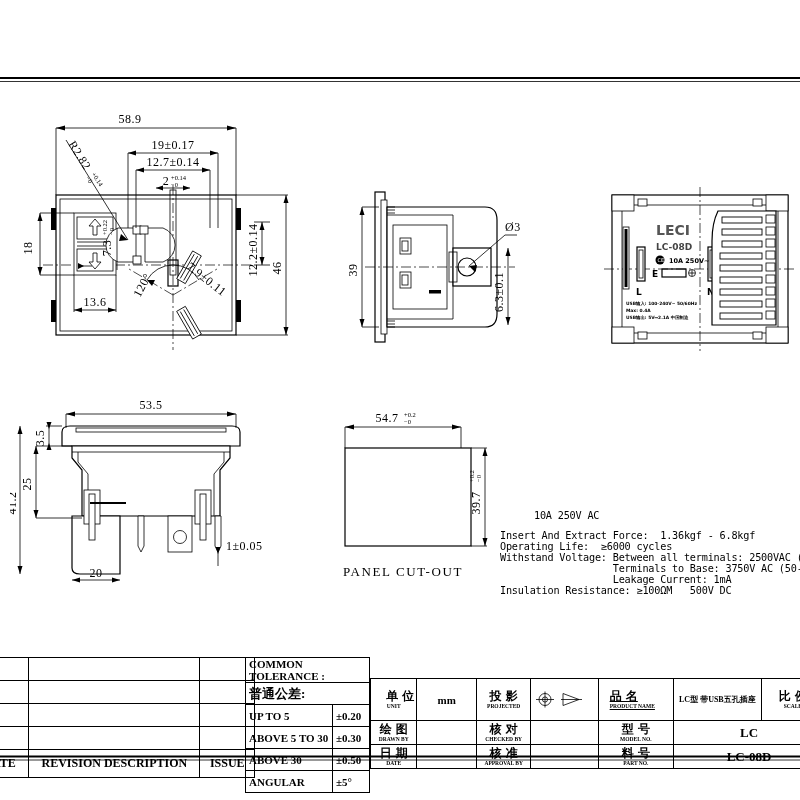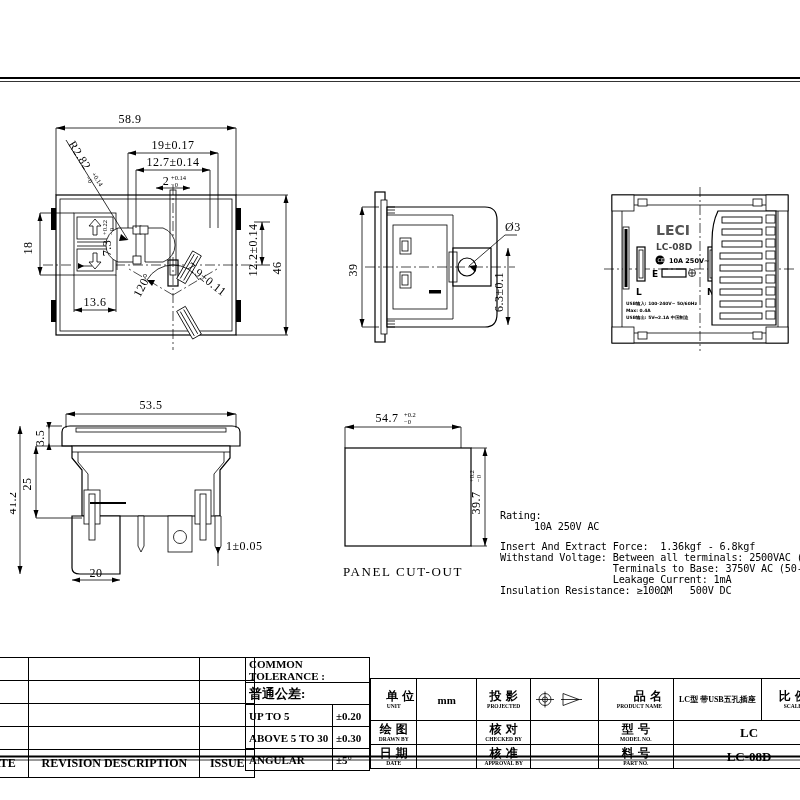--- a/index.html
+++ b/index.html
@@ -346,23 +346,23 @@
     <line class="ln thin" x1="136" y1="50" x2="152" y2="50"></line>
     <line class="ln thin" x1="136" y1="148" x2="152" y2="148"></line>
     <text class="dimtxt" x="145" y="105" text-anchor="middle" transform="rotate(-90 145 105)">39.7</text>
     <text class="tol" x="139" y="84" transform="rotate(-90 139 84)">+0.2</text>
     <text class="tol" x="146" y="84" transform="rotate(-90 146 84)">−0</text>
 
     <text class="cutlbl" x="68" y="178" text-anchor="middle">PANEL CUT-OUT</text>
   </svg>
 
   <div class="abs" style="left:500px;top:510px;width:300px;overflow:hidden;">
-    <div class="spec">Rating:</div>
     <div class="spec" style="padding-left:34px;margin-bottom:9px;">10A 250V AC</div>
     <div class="spec">Insert And Extract Force:  1.36kgf - 6.8kgf</div>
+    <div class="spec">Operating Life:  ≥6000 cycles</div>
     <div class="spec">Withstand Voltage: Between all terminals: 2500VAC (50-60Hz)</div>
     <div class="spec">                   Terminals to Base: 3750V AC (50-60Hz)</div>
     <div class="spec">                   Leakage Current: 1mA</div>
     <div class="spec">Insulation Resistance: ≥100ΩM   500V DC</div>
   </div>
 
   <table class="tbl" style="left:-30px;top:657px;width:285px;">
     <tbody>
         <tr>
           <td style="width:55px;height:22px;"></td>
@@ -400,20 +400,24 @@
     <tr>
           <td colspan="2" class="cn" style="height:21px;font-size:13px;">普通公差:</td>
         </tr>
     <tr>
           <td class="en" style="height:21px;width:80px;font-size:11px;">UP TO 5</td>
         <td class="en" style="font-size:11px;">±0.20</td>
         </tr>
     <tr>
           <td class="en" style="height:21px;font-size:11px;">ABOVE 5 TO 30</td>
         <td class="en" style="font-size:11px;">±0.30</td>
+        </tr>
+    <tr>
+          <td class="en" style="height:21px;font-size:11px;">ABOVE 30</td>
+        <td class="en" style="font-size:11px;">±0.50</td>
         </tr>
     <tr>
           <td class="en" style="height:21px;font-size:11px;">ANGULAR</td>
         <td class="en" style="font-size:11px;">±5°</td>
         </tr>
   </tbody>
     </table>
 
   <table class="tbl" style="left:370px;top:678px;width:455px;">
     <tbody>
@@ -430,21 +434,21 @@
       <td style="width:62px;text-align:center;">
         <svg width="52" height="17">
           <circle class="ln thin" cx="11" cy="8.5" r="6"></circle>
           <circle class="ln thin" cx="11" cy="8.5" r="2.6"></circle>
           <line class="ln thin" x1="2" y1="8.5" x2="20" y2="8.5"></line>
           <line class="ln thin" x1="11" y1="0.5" x2="11" y2="16.5"></line>
           <path class="ln thin" d="M29 2.5 L45 8.5 L29 14.5 Z"></path>
           <line class="ln thin" x1="27" y1="8.5" x2="48" y2="8.5"></line>
         </svg>
       </td>
-      <td style="width:58px;text-align:right;padding:11px;">
+      <td style="width:58px;text-align:left;padding:11px;text-decoration:underline;">
         <div class="cn" style="font-size:12px;line-height:13px;">品 名</div>
         <div class="en" style="font-size:5.5px;line-height:6px;">PRODUCT NAME</div>
       </td>
       <td class="cn" style="width:95px;text-align:center;font-size:8px;">LC型 带USB五孔插座</td>
       <td style="width:72px;text-align:center;padding:0;">
         <div class="cn" style="font-size:12px;line-height:13px;">比 例</div>
         <div class="en" style="font-size:5.5px;line-height:6px;">SCALE</div>
       </td>
     </tr>
     <tr style="height:24px;">

